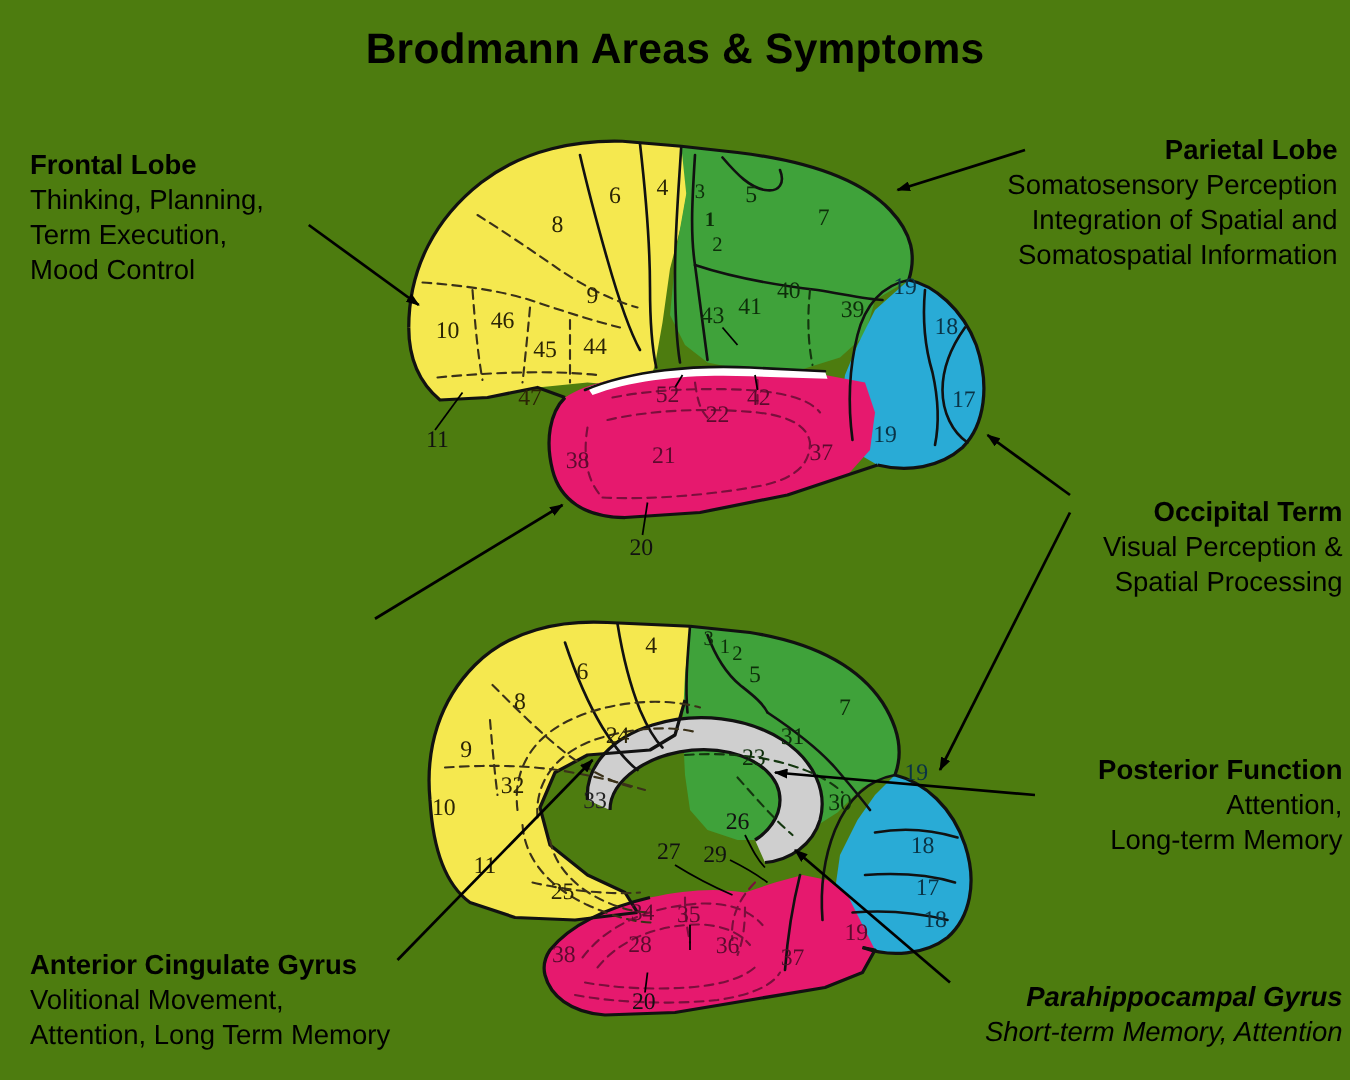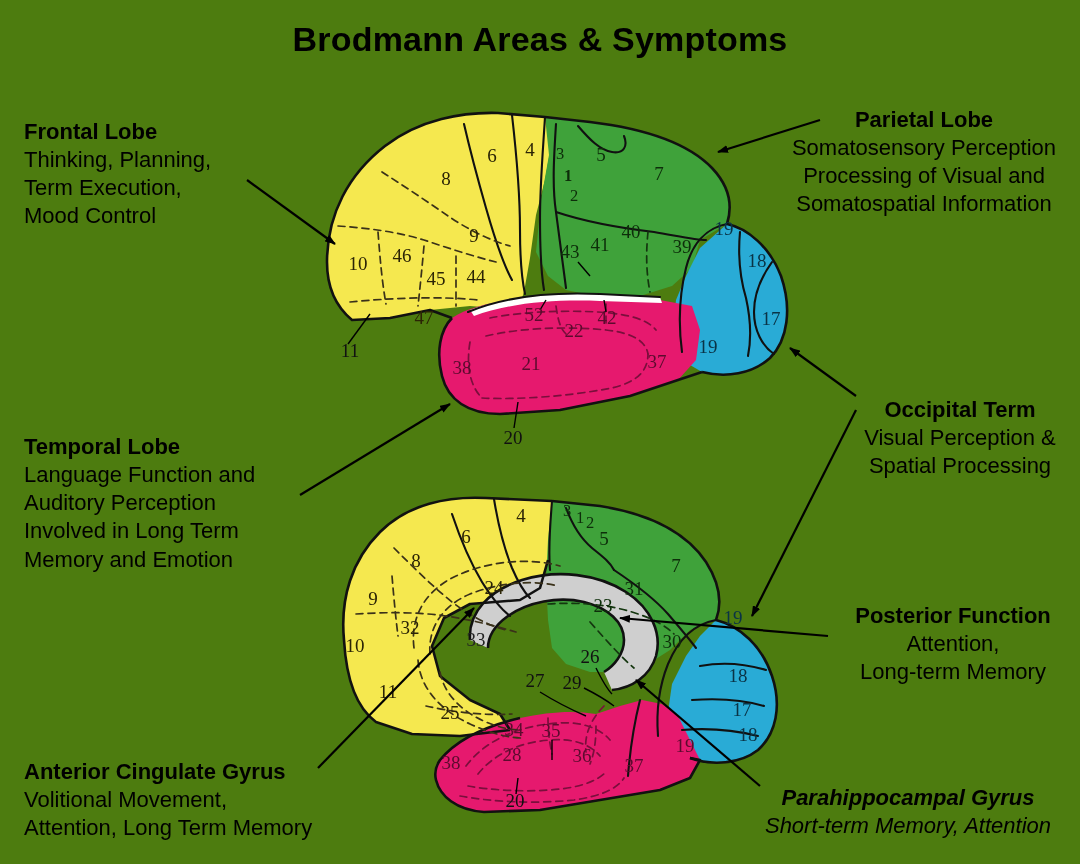--- a/index.html
+++ b/index.html
@@ -36,21 +36,21 @@
     white-space: nowrap;
   }
   .callout .hd {
     font-weight: bold;
     display: block;
   }
   .callout .ln {
     display: block;
   }
   .ta-left   { text-align: left; }
-  .ta-center { text-align: center; }
+  .ta-center { text-align: right; }
 
   #brain-svg {
     position: absolute;
     left: 0;
     top: 0;
     width: 1080px;
     height: 864px;
   }
   .lobe-yellow  { fill: #F5E84F; }
   .lobe-green   { fill: #3FA23A; }
@@ -356,31 +356,24 @@
   <div class="callout ta-left" style="left:24px; top:118px;">
     <span class="hd">Frontal Lobe</span>
     <span class="ln">Thinking, Planning,</span>
     <span class="ln">Term Execution,</span>
     <span class="ln">Mood Control</span>
   </div>
 
   <div class="callout ta-center" style="left:778px; top:106px; width:292px;">
     <span class="hd">Parietal Lobe</span>
     <span class="ln">Somatosensory Perception</span>
-    <span class="ln">Processing of Visual and</span>
+    <span class="ln">Integration of Spatial and</span>
     <span class="ln">Somatospatial Information</span>
   </div>
 
-  <div class="callout ta-left" style="left:24px; top:433px;">
-    <span class="hd">Temporal Lobe</span>
-    <span class="ln">Language Function  and</span>
-    <span class="ln">Auditory Perception</span>
-    <span class="ln">Involved in Long Term</span>
-    <span class="ln">Memory and Emotion</span>
-  </div>
 
   <div class="callout ta-center" style="left:846px; top:396px; width:228px;">
     <span class="hd">Occipital Term</span>
     <span class="ln">Visual Perception &amp;</span>
     <span class="ln">Spatial Processing</span>
   </div>
 
   <div class="callout ta-center" style="left:832px; top:602px; width:242px;">
     <span class="hd">Posterior Function</span>
     <span class="ln">Attention,</span>

